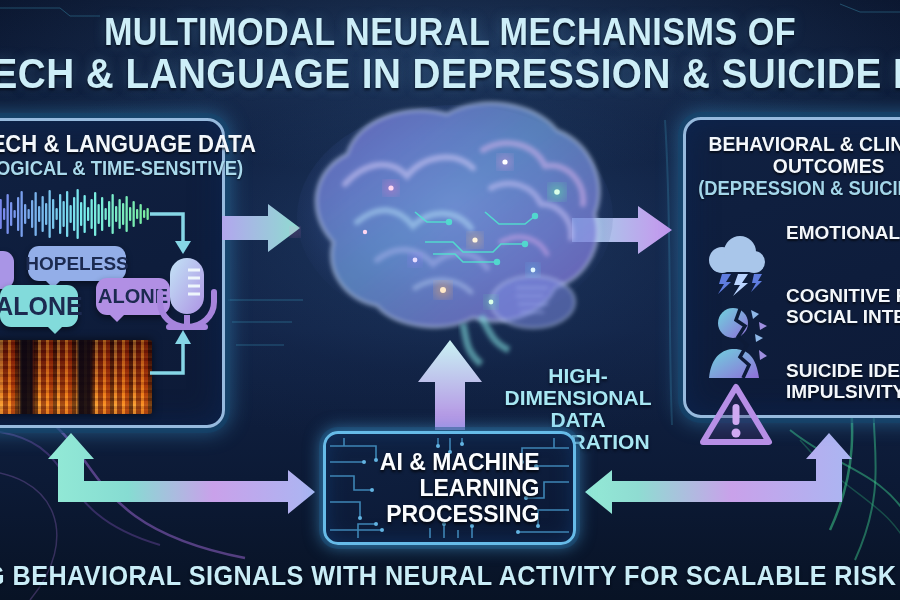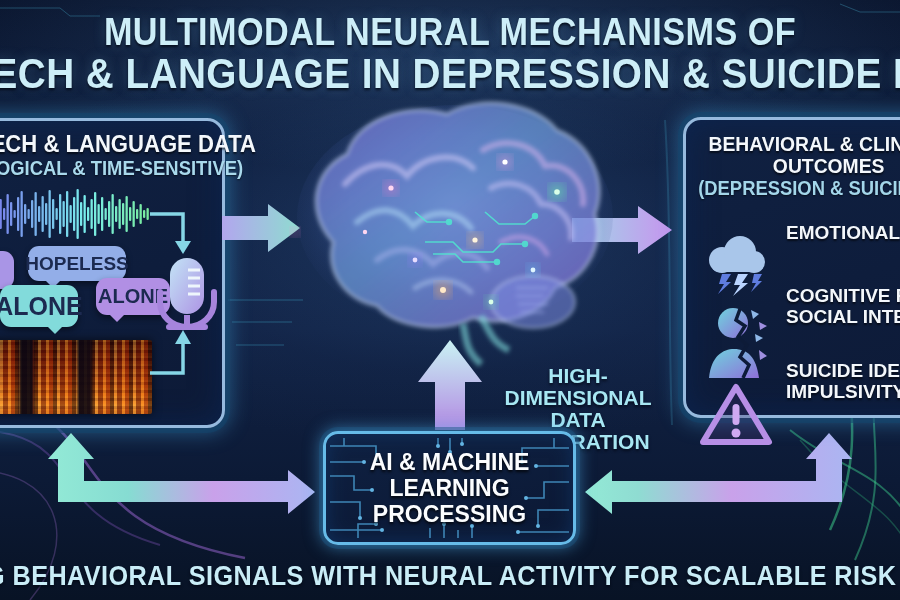--- a/index.html
+++ b/index.html
@@ -35,21 +35,21 @@
   .rp-lb{font-weight:700;font-size:19px;line-height:21px;color:#f3f7fb;text-shadow:0 2px 2px rgba(0,0,0,.6);white-space:nowrap;}
   .lbl{position:absolute;text-align:center;font-weight:700;text-shadow:0 2px 3px rgba(2,8,20,.8);}
   .neural{left:230px;top:274px;width:136px;font-size:21px;line-height:22px;color:#bfeff7;}
   .hidim{left:478px;top:365px;width:200px;font-size:21px;line-height:22px;color:#a7e7f3;}
   .aibox{
     position:absolute;left:323px;top:431px;width:253px;height:114px;border-radius:15px;
     border:3px solid #66bbe8;background:linear-gradient(170deg,#0f2142 0%,#0b1834 100%);
     box-shadow:0 0 16px 3px rgba(80,180,240,.5), 0 0 0 4px rgba(15,60,100,.5), inset 0 0 20px rgba(20,70,130,.5);
     display:flex;align-items:center;justify-content:center;
   }
-  .ai-txt{position:relative;font-weight:700;font-size:23px;line-height:26px;color:#fbfdff;text-align:center;width:180px;text-shadow:0 2px 3px rgba(0,0,0,.8);}
+  .ai-txt{position:relative;font-weight:700;font-size:23px;line-height:26px;color:#fbfdff;text-align:right;width:180px;text-shadow:0 2px 3px rgba(0,0,0,.8);}
   .footer{top:560px;font-size:28px;font-weight:700;color:#c9edf7;letter-spacing:.5px;text-shadow:0 2px 3px rgba(2,8,20,.85);}
   .bubble{position:absolute;border-radius:11px;display:flex;align-items:center;justify-content:center;color:#1c2a50;font-weight:700;box-shadow:0 3px 6px rgba(0,0,0,.45);text-align:center;}
   .bubble:after{content:"";position:absolute;width:0;height:0;border:9px solid transparent;}
   .bb-hopeless{left:28px;top:246px;width:98px;height:35px;font-size:19px;background:#93aee8;}
   .bb-hopeless:after{left:16px;bottom:-16px;border-top-color:#93aee8;}
   .bb-pain{left:0px;top:285px;width:78px;height:42px;font-size:25px;background:#82dbdb;}
   .bb-pain:after{right:14px;bottom:-16px;border-top-color:#82dbdb;}
   .bb-alone{left:96px;top:278px;width:74px;height:37px;font-size:20px;background:#b18fe4;}
   .bb-alone:after{left:12px;bottom:-16px;border-top-color:#b18fe4;}
   .bb-part{left:-44px;top:251px;width:58px;height:38px;background:#a995e6;}

